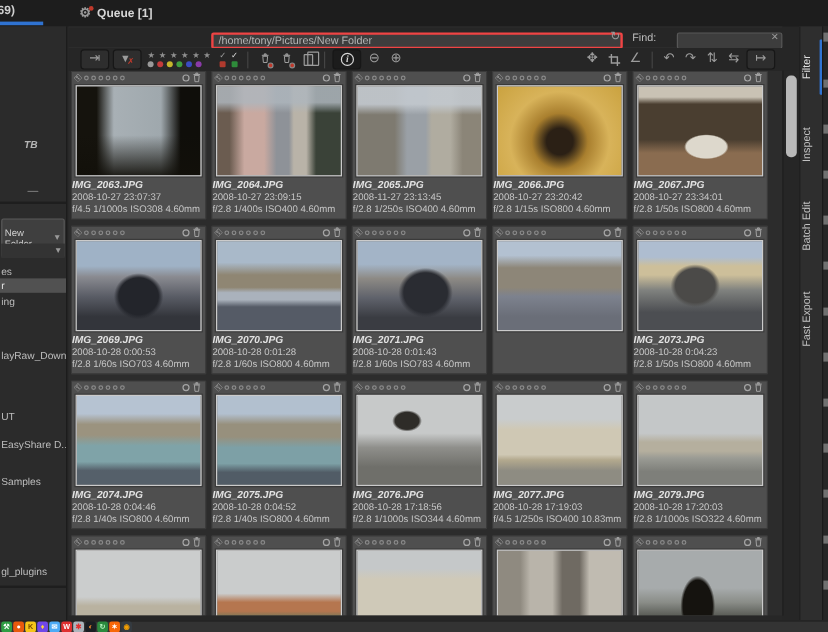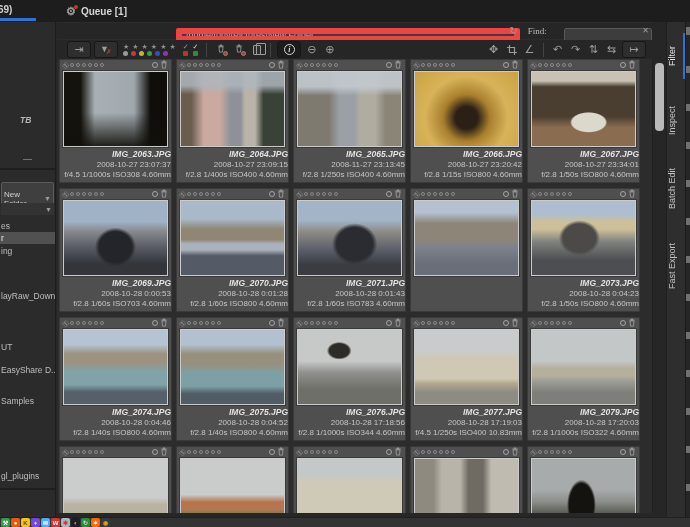--- a/index.html
+++ b/index.html
@@ -25,23 +25,23 @@
   .lp-divider { position:absolute; left:0; top:146px; width:100%; height:2px; background:#1e1e1e; }
   .lp-combo { position:absolute; left:1px; top:160px; width:53px; height:33px; background:#3f3f3f; border:1px solid #5a5a5a; border-radius:2px; display:flex; align-items:center; color:#cfcfcf; font-size:8px; padding:0 2px; }
   .lp-combo .arr { margin-left:auto; color:#9a9a9a; font-size:7px; }
   .lp-minicombo { position:absolute; left:1px; top:181px; width:53px; height:12px; background:#333; display:flex; align-items:center; }
   .lp-minicombo .arr { margin-left:auto; color:#9a9a9a; font-size:7px; padding-right:2px; }
   .lp-bottom-divider { position:absolute; left:0; top:466px; width:100%; height:2px; background:#1e1e1e; }
   
   .browser { position:absolute; left:57px; top:22px; width:595px; height:495px; background:#2c2c2c; }
   .pathrow { position:absolute; left:0; top:1px; width:100%; height:16px; display:flex; align-items:center; background:#262626; padding-left:119px; }
   .pathwrap { position:relative; width:358px; height:14px; }
-  .pathwrap input { width:100%; height:14px; background:#3d3d3d; border:6px solid #ef4444; border-radius:2px; color:#b5b5b5; font-size:9px; font-family:"Liberation Sans",sans-serif; padding:0 26px 0 4px; outline:none; }
+  .pathwrap input { width:100%; height:14px; background:#3d3d3d; border:2px solid #ef4444; border-radius:2px; color:#b5b5b5; font-size:9px; font-family:"Liberation Sans",sans-serif; padding:0 26px 0 4px; outline:none; }
   .refresh-ic { position:absolute; right:2px; top:0; color:#9a9a9a; font-size:10px; line-height:14px; cursor:default; }
-  .find-label { color:#bdbdbd; font-size:9px; margin:0 17px 0 8px;font-family:Liberation Serif, serif; }
+  .find-label { color:#bdbdbd; font-size:9px; margin:0 17px 0 8px; }
   .findwrap { position:relative; width:92px; height:14px; }
   .findwrap input { width:100%; height:14px; background:#3d3d3d; border:1px solid #585858; border-radius:2px; color:#cfcfcf; font-size:9px; font-family:"Liberation Sans",sans-serif; padding:0 12px 0 4px; outline:none; }
   .clear-ic { position:absolute; right:3px; top:1px; color:#9a9a9a; font-size:8px; line-height:12px; cursor:default; }
   
   .toolbar { position:absolute; left:0; top:18px; width:100%; height:19px; display:flex; align-items:center; gap:3px; padding:0 6px 0 10px; background:#262626; }
   .tb-btn { display:flex; align-items:center; justify-content:center; min-width:15px; height:15px; color:#9c9c9c; font-size:11px; line-height:1; cursor:default; }
   .tb-btn.box { background:#2e2e2e; border:1px solid #171717; border-radius:3px; min-width:24px; height:17px; }
   .tb-btn.pressed { background:#1c1c1c; color:#d8d8d8; }
   .tb-sep { width:1px; height:14px; background:#444; margin:0 3px; }
   .tb-spacer { flex:1; }
@@ -62,21 +62,21 @@
   .grid { position:absolute; left:2px; top:37px; width:585px; height:454px; overflow:hidden;
           display:grid; grid-template-columns:repeat(5,113px); grid-auto-rows:124px; column-gap:4px; row-gap:5px; }
   .cell { background:#4f4f4f; border:1px solid #3a3a3a; border-radius:1px; overflow:hidden; cursor:default; }
   .cell-head { height:10px; display:flex; align-items:center; gap:2px; padding:0 3px; }
   .key-ic { color:#b5b5b5; font-size:7px; line-height:1; transform:rotate(-45deg); }
   .rank-dot { width:4px; height:4px; border-radius:50%; border:1px solid #8a8a8a; }
   .head-spacer { flex:1; }
   .queue-ic { width:6px; height:6px; border-radius:50%; border:1px solid #a5a5a5; }
   .mini-trash { color:#a5a5a5; font-size:7px; line-height:1; }
   .photo { margin:1px 3px 2px 3px; height:76px; border:1px solid #cbcbcb; box-shadow:0 0 0 1px #3a3a3a; }
-  .caption { text-align:right; }
+  .caption { text-align:left; }
   .fname { color:#e2e2e2; font-size:8.5px; font-weight:bold; font-style:italic; line-height:11px; }
   .meta { color:#c6c6c6; font-size:8px; line-height:10px; }
   .bottom-strip { position:absolute; left:0; top:491px; width:100%; height:4px; background:#272727; }
   
   .vscroll { position:absolute; left:652px; top:59px; width:14px; height:454px; background:#262626; border-left:1px solid #1f1f1f; }
   .vthumb { position:absolute; left:2px; top:4px; width:9px; height:68px; background:#b9b9b9; border-radius:4px; }
   
   .rtabs { position:absolute; left:666px; top:22px; width:19px; height:495px; background:#2e2e2e; border-left:1px solid #1f1f1f; }
   .rtab { position:absolute; left:0; width:100%; writing-mode:vertical-rl; transform:rotate(180deg); color:#c2c2c2; font-size:9px; text-align:center; cursor:default; }
   .rtab-accent { position:absolute; left:16px; width:3px; background:#2f73d2; border-radius:1px; }

